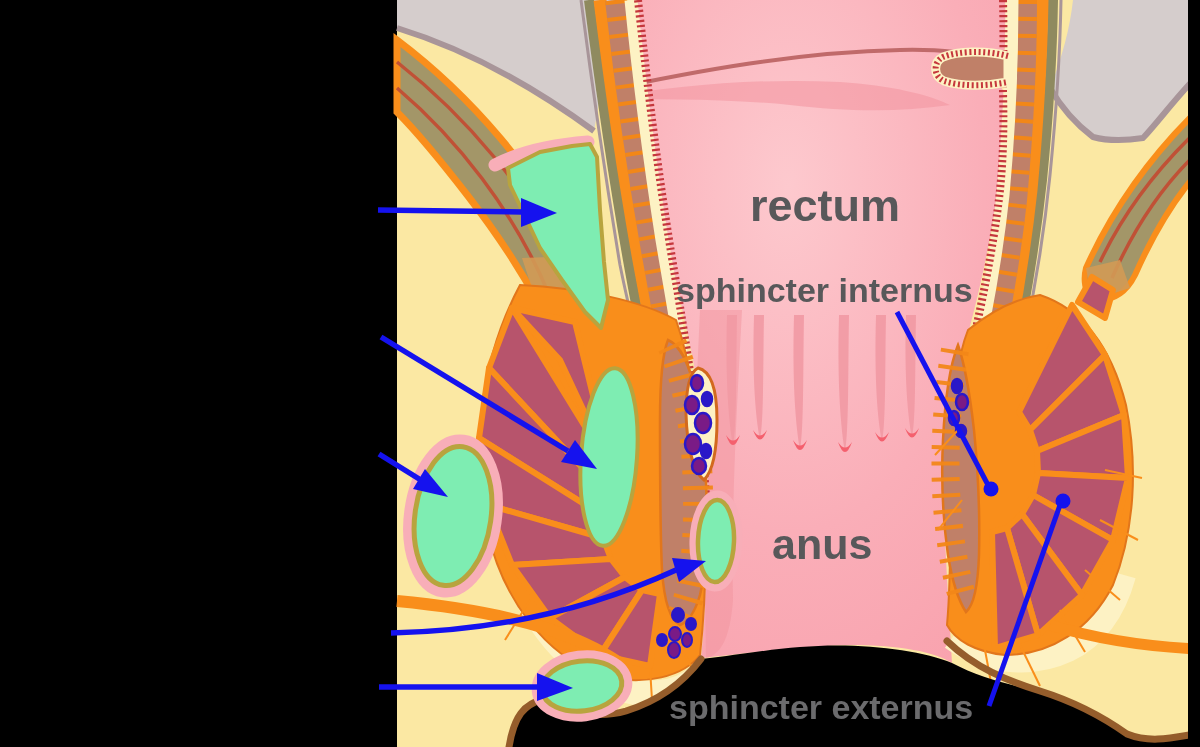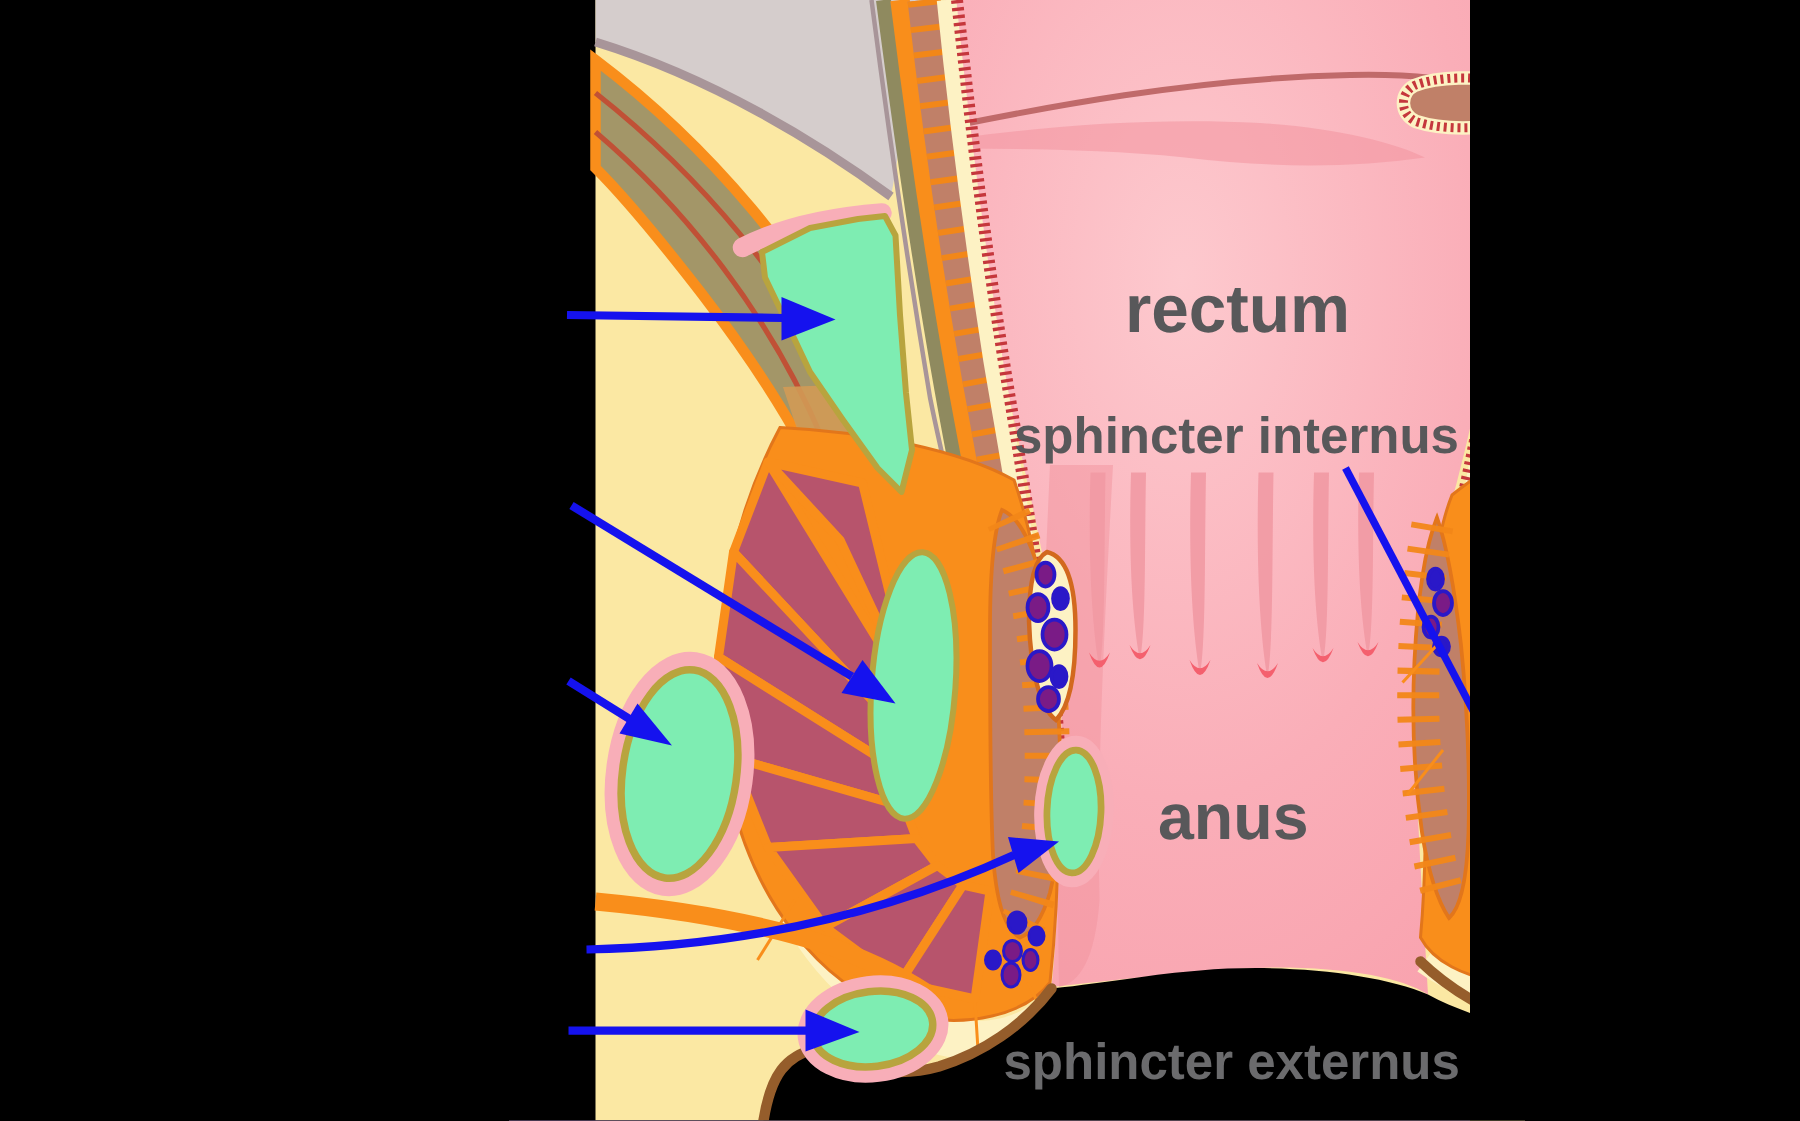--- a/index.html
+++ b/index.html
@@ -1,16 +1,16 @@
 <!DOCTYPE html>
 <html><head>
 <meta charset="utf-8">
 <style>
   html,body{margin:0;padding:0;background:#000;}
-  .stage{position:relative;width:980px;height:747px;background:#8b5cf6;overflow:hidden;}
+  .stage{position:relative;width:1188px;height:747px;background:#ef4444;overflow:hidden;}
   svg{display:block;}
   text{font-family:"Liberation Sans","DejaVu Sans",sans-serif;font-weight:bold;}
 </style>
 </head>
 <body>
 
 <div class="stage">
 <svg width="1200" height="747" viewBox="0 0 1200 747">
   <defs>
     <radialGradient id="lumen" cx="0.42" cy="0.28" r="0.95">

